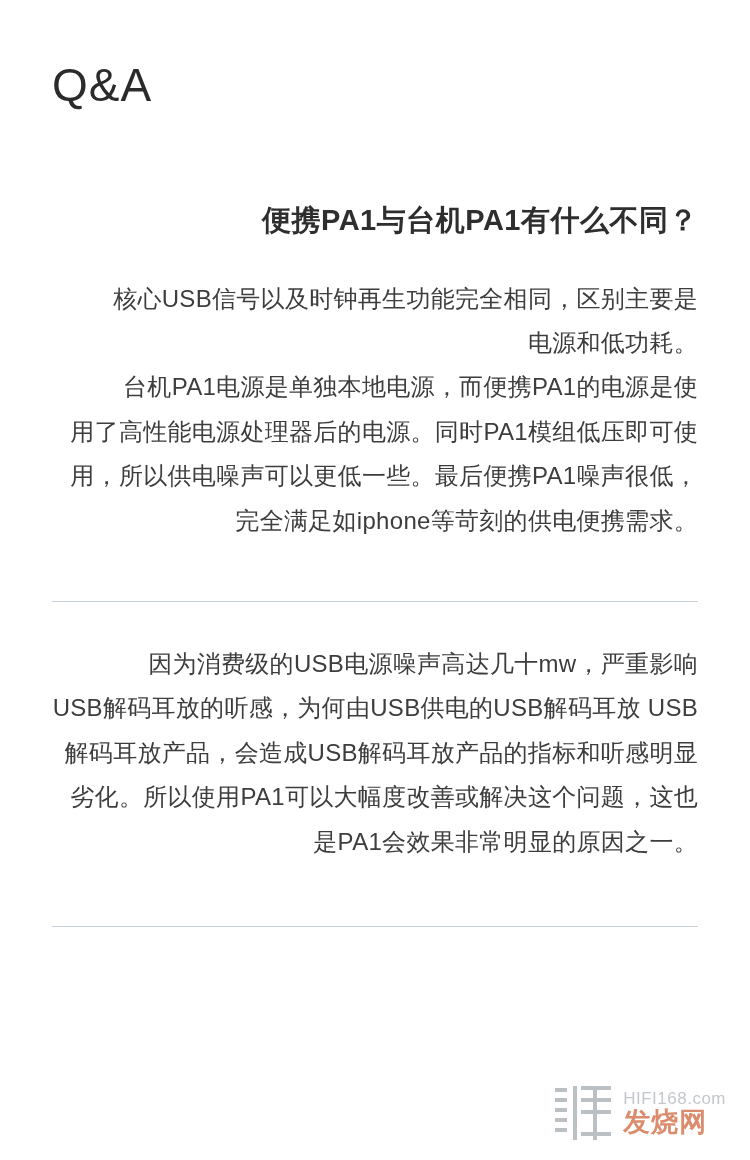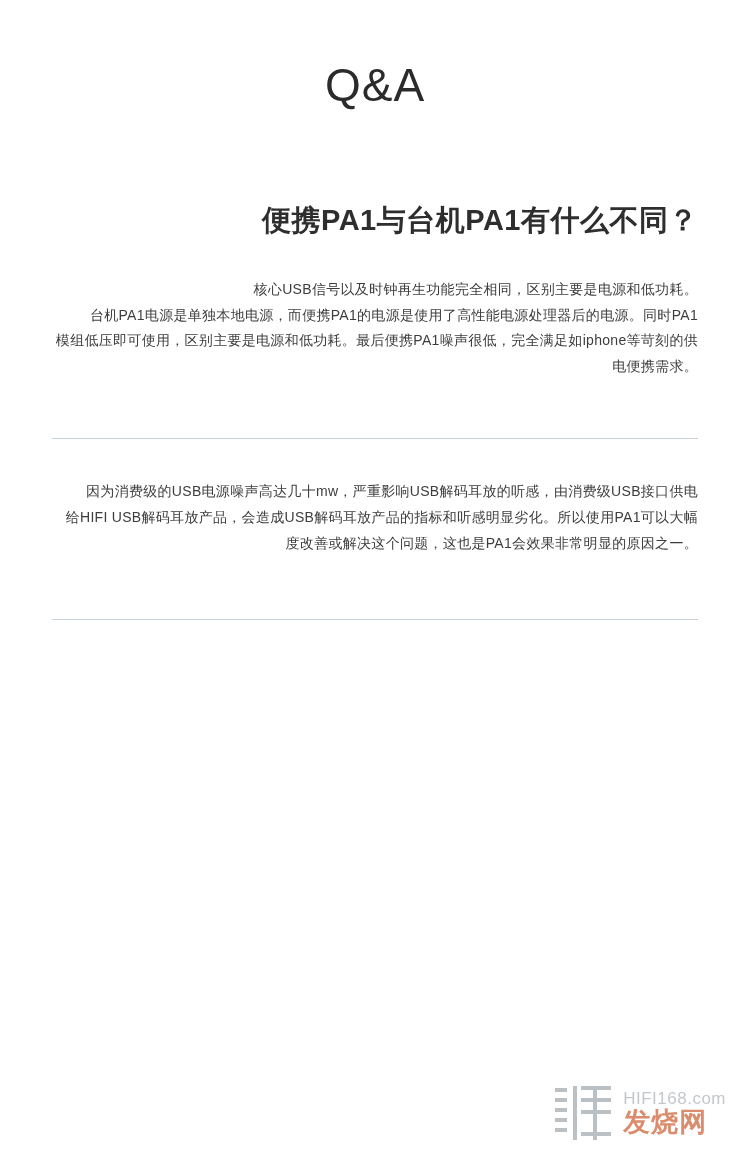--- a/index.html
+++ b/index.html
@@ -16,21 +16,20 @@
     color: #3a3a3a;
   }
   .page {
     width: 750px;
     height: 1160px;
     position: relative;
     box-sizing: border-box;
     padding: 0 52px;
   }
   .main-title {
-    text-align: center;
     font-size: 46px;
     font-weight: 400;
     letter-spacing: 1px;
     color: #2b2b2b;
     margin: 0;
     padding-top: 58px;
     line-height: 1.2;
     font-family: "Liberation Sans", "DejaVu Sans", sans-serif;
   }
   .qa-block {
@@ -42,21 +41,21 @@
     font-weight: 700;
     color: #2e2e2e;
     line-height: 1.5;
     letter-spacing: 0.5px;
     margin: 0;
   }
   .block-1 .q-heading {
     padding-top: 86px;
   }
   .a-body {
-    font-size: 14px;
+    font-size: 24px;
     line-height: 1.85;
     color: #3d3d3d;
     letter-spacing: 0.3px;
     margin: 0;
   }
   .block-1 .a-body {
     padding-top: 34px;
   }
   .a-para {
     margin: 0;
@@ -119,29 +118,29 @@
 <body>
 
 <div class="page">
 
   <h1 class="main-title">Q&amp;A</h1>
 
   <section class="qa-block block-1">
     <h2 class="q-heading">便携PA1与台机PA1有什么不同？</h2>
     <div class="a-body">
       <p class="a-para">核心USB信号以及时钟再生功能完全相同，区别主要是电源和低功耗。</p>
-      <p class="a-para">台机PA1电源是单独本地电源，而便携PA1的电源是使用了高性能电源处理器后的电源。同时PA1模组低压即可使用，区别主要是电源和低功耗。最后便携PA1噪声很低，完全满足如iphone等苛刻的供电便携需求。</p>
+      <p class="a-para">台机PA1电源是单独本地电源，而便携PA1的电源是使用了高性能电源处理器后的电源。同时PA1模组低压即可使用，所以供电噪声可以更低一些。最后便携PA1噪声很低，完全满足如iphone等苛刻的供电便携需求。</p>
     </div>
   </section>
 
   <hr class="divider divider-1">
 
   <section class="qa-block block-2">
     <div class="a-body">
-      <p class="a-para">因为消费级的USB电源噪声高达几十mw，严重影响USB解码耳放的听感，由消费级USB接口供电给HIFI USB解码耳放产品，会造成USB解码耳放产品的指标和听感明显劣化。所以使用PA1可以大幅度改善或解决这个问题，这也是PA1会效果非常明显的原因之一。</p>
+      <p class="a-para">因为消费级的USB电源噪声高达几十mw，严重影响USB解码耳放的听感，为何由USB供电的USB解码耳放 USB解码耳放产品，会造成USB解码耳放产品的指标和听感明显劣化。所以使用PA1可以大幅度改善或解决这个问题，这也是PA1会效果非常明显的原因之一。</p>
     </div>
   </section>
 
   <hr class="divider divider-2">
 
   <div class="watermark">
     <div class="wm-logo">
       <svg width="62" height="62" viewBox="0 0 62 62" xmlns="http://www.w3.org/2000/svg">
         <rect x="2" y="6" width="12" height="4" fill="#8e979f"></rect>
         <rect x="2" y="16" width="12" height="4" fill="#8e979f"></rect>

